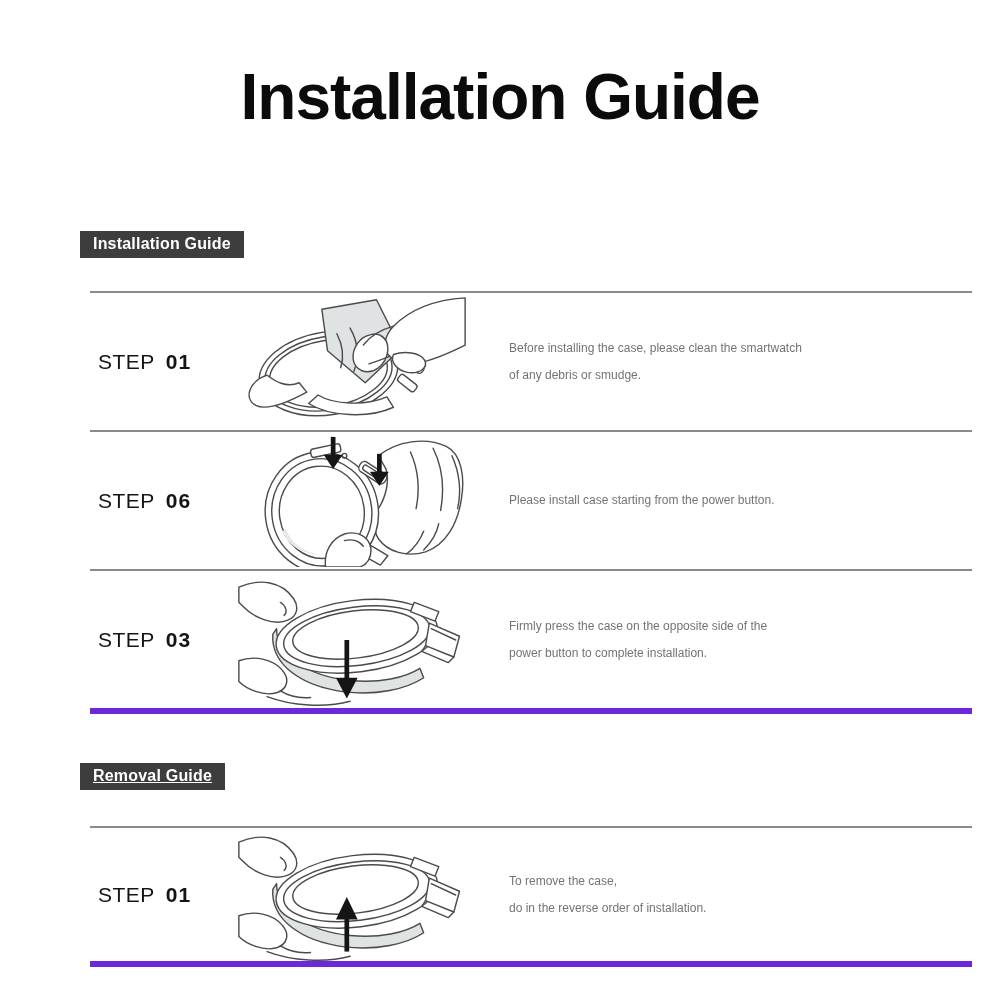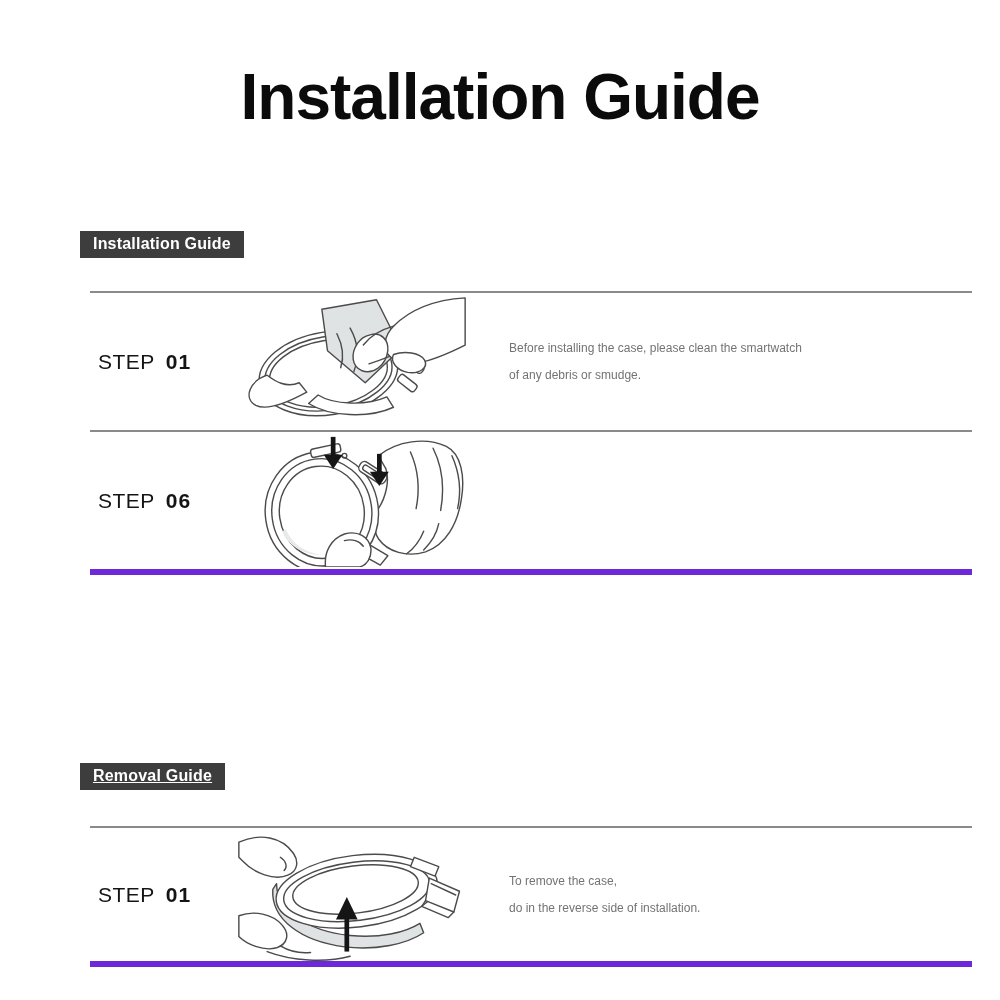--- a/index.html
+++ b/index.html
@@ -180,22 +180,39 @@
 
             <g fill="#151515" stroke="none">
               <rect x="97.5" y="2" width="5" height="20"></rect>
               <polygon points="90,21 110,21 100,36"></polygon>
               <rect x="146.5" y="20" width="5" height="20"></rect>
               <polygon points="139,39 159,39 149,54"></polygon>
             </g>
           </g>
         </svg>
       </div>
-    </div>
-
+      <div class="step-desc">Please install case starting from the power button.</div>
+    </div>
+
+    <div class="step-row">
+      <div class="step-label">
+        <span class="step-word">STEP</span><span class="step-num">03</span>
+      </div>
+      <div class="step-illo">
+        <svg width="240" height="132" viewBox="0 0 240 140">
+          <use href="#case-base"></use>
+          <g fill="#151515" stroke="none">
+            <rect x="112" y="70" width="5" height="42"></rect>
+            <polygon points="103,110 126,110 114.5,132"></polygon>
+          </g>
+        </svg>
+      </div>
+      <div class="step-desc">Firmly press the case on the opposite side of the
+power button to complete installation.</div>
+    </div>
 
   </div>
 
   <div class="section-badge badge-removal">Removal Guide</div>
 
   <div class="steps-table table-removal">
 
     <div class="step-row">
       <div class="step-label">
         <span class="step-word">STEP</span><span class="step-num">01</span>
@@ -203,18 +220,18 @@
       <div class="step-illo">
         <svg width="240" height="132" viewBox="0 0 240 140">
           <use href="#case-base"></use>
           <g fill="#151515" stroke="none">
             <polygon points="103,96 126,96 114.5,72"></polygon>
             <rect x="112" y="94" width="5" height="36"></rect>
           </g>
         </svg>
       </div>
       <div class="step-desc">To remove the case,
-do in the reverse side of installation.</div>
+do in the reverse order of installation.</div>
     </div>
 
   </div>
 
 </div>
 
 </body></html>

